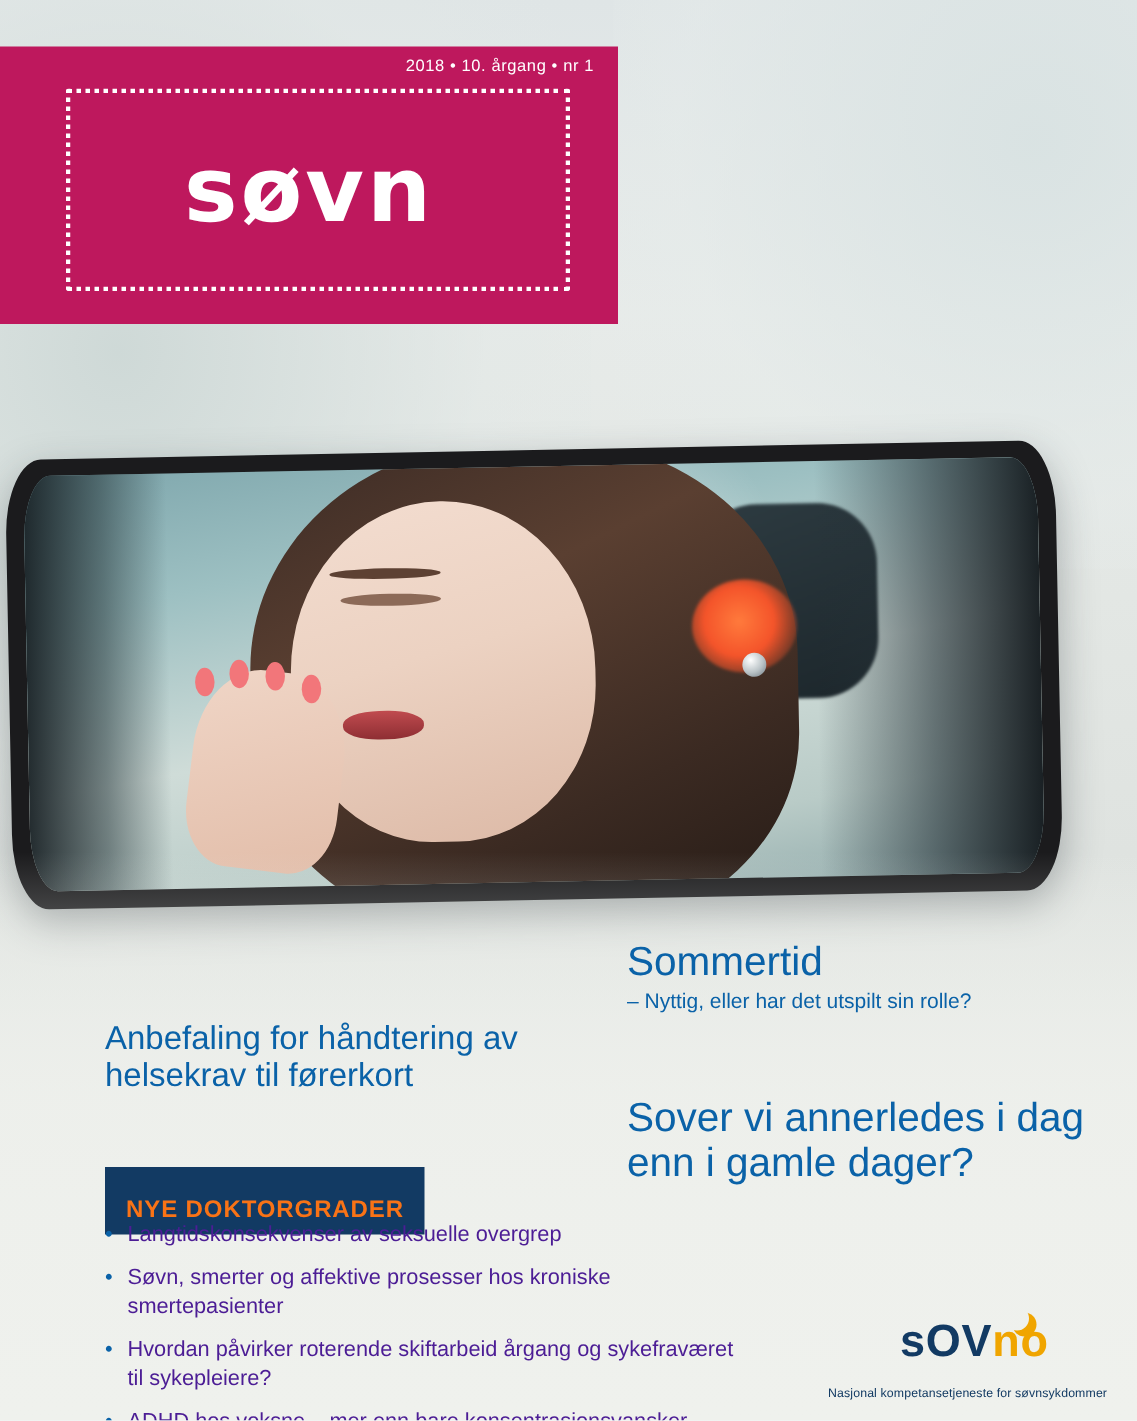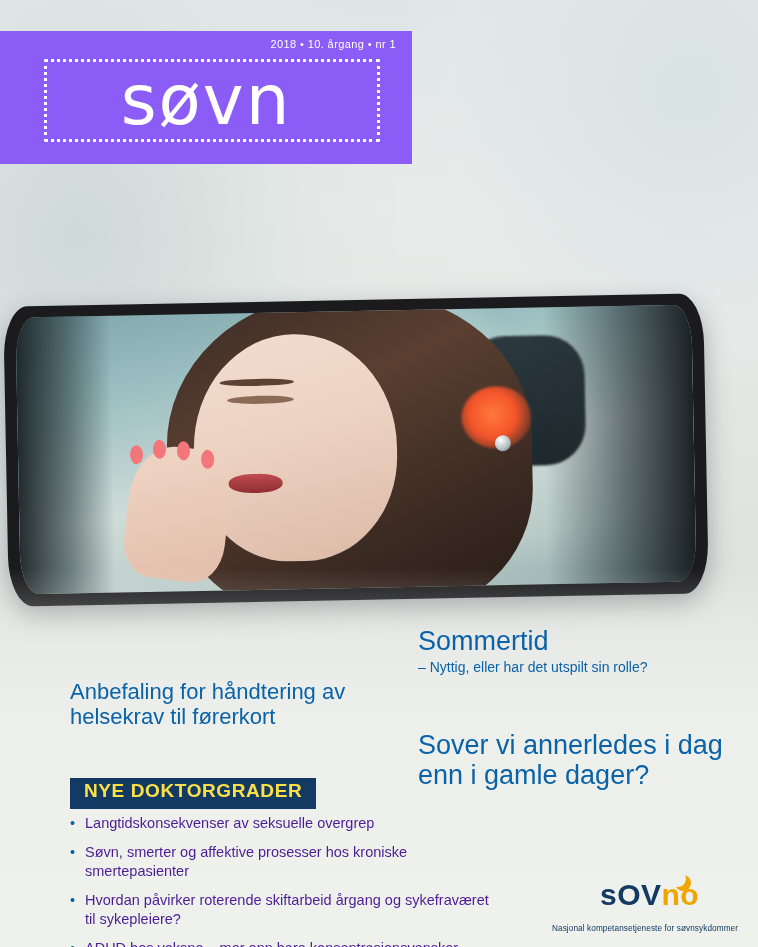--- a/index.html
+++ b/index.html
@@ -155,22 +155,22 @@
     border-radius: 50%;
     background: radial-gradient(circle at 35% 30%, #ffffff 0%, #b9c2c6 55%, #6d7880 100%);
   }
 
   
   .logo-panel {
     position: absolute;
     left: 0;
     top: 31px;
     width: 412px;
-    height: 133px;
-    background: #8b5cf6;
+    height: 185px;
+    background: #be185d;
   }
   .logo-year {
     position: absolute;
     right: 16px;
     top: 7px;
     color: #ffffff;
     font-size: 11px;
     letter-spacing: 0.4px;
   }
   .logo-dotbox {
@@ -181,22 +181,22 @@
     bottom: 22px;
     border: 3px dotted #ffffff;
     border-radius: 2px;
   }
   .logo-word {
     position: absolute;
     left: 50%;
     top: 52%;
     transform: translate(-50%, -50%);
     color: #ffffff;
-    font-size: 69px;
-    font-weight: 400;
+    font-size: 60px;
+    font-weight: 700;
     letter-spacing: 2px;
     font-family: "DejaVu Sans", sans-serif;
     line-height: 1;
     white-space: nowrap;
   }
 
   
   .headline {
     position: absolute;
     color: #0a62a8;
@@ -238,25 +238,25 @@
     width: 330px;
     font-size: 22px;
   }
 
   
   .dokt-badge {
     position: absolute;
     left: 70px;
     top: 778px;
     background: #123a63;
-    color: #fde047;
-    font-size: 19px;
+    color: #f97316;
+    font-size: 16px;
     font-weight: bold;
     letter-spacing: 0.6px;
-    padding: 2px 14px 7px 14px;
+    padding: 20px 14px 7px 14px;
   }
   .dokt-list {
     position: absolute;
     left: 70px;
     top: 814px;
     width: 420px;
     margin: 0;
     padding: 0;
     list-style: none;
   }

